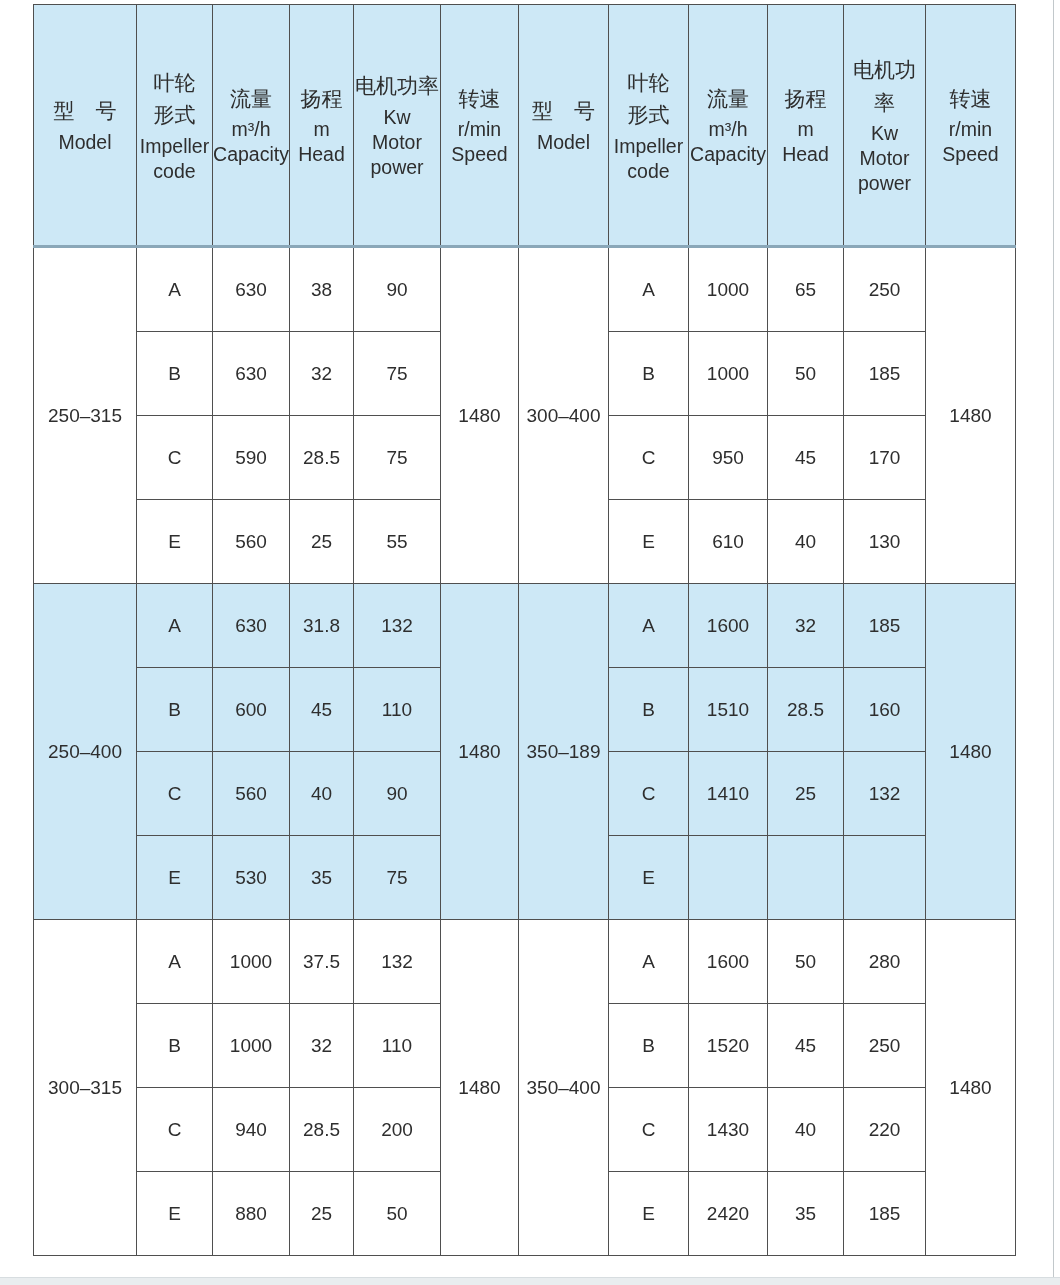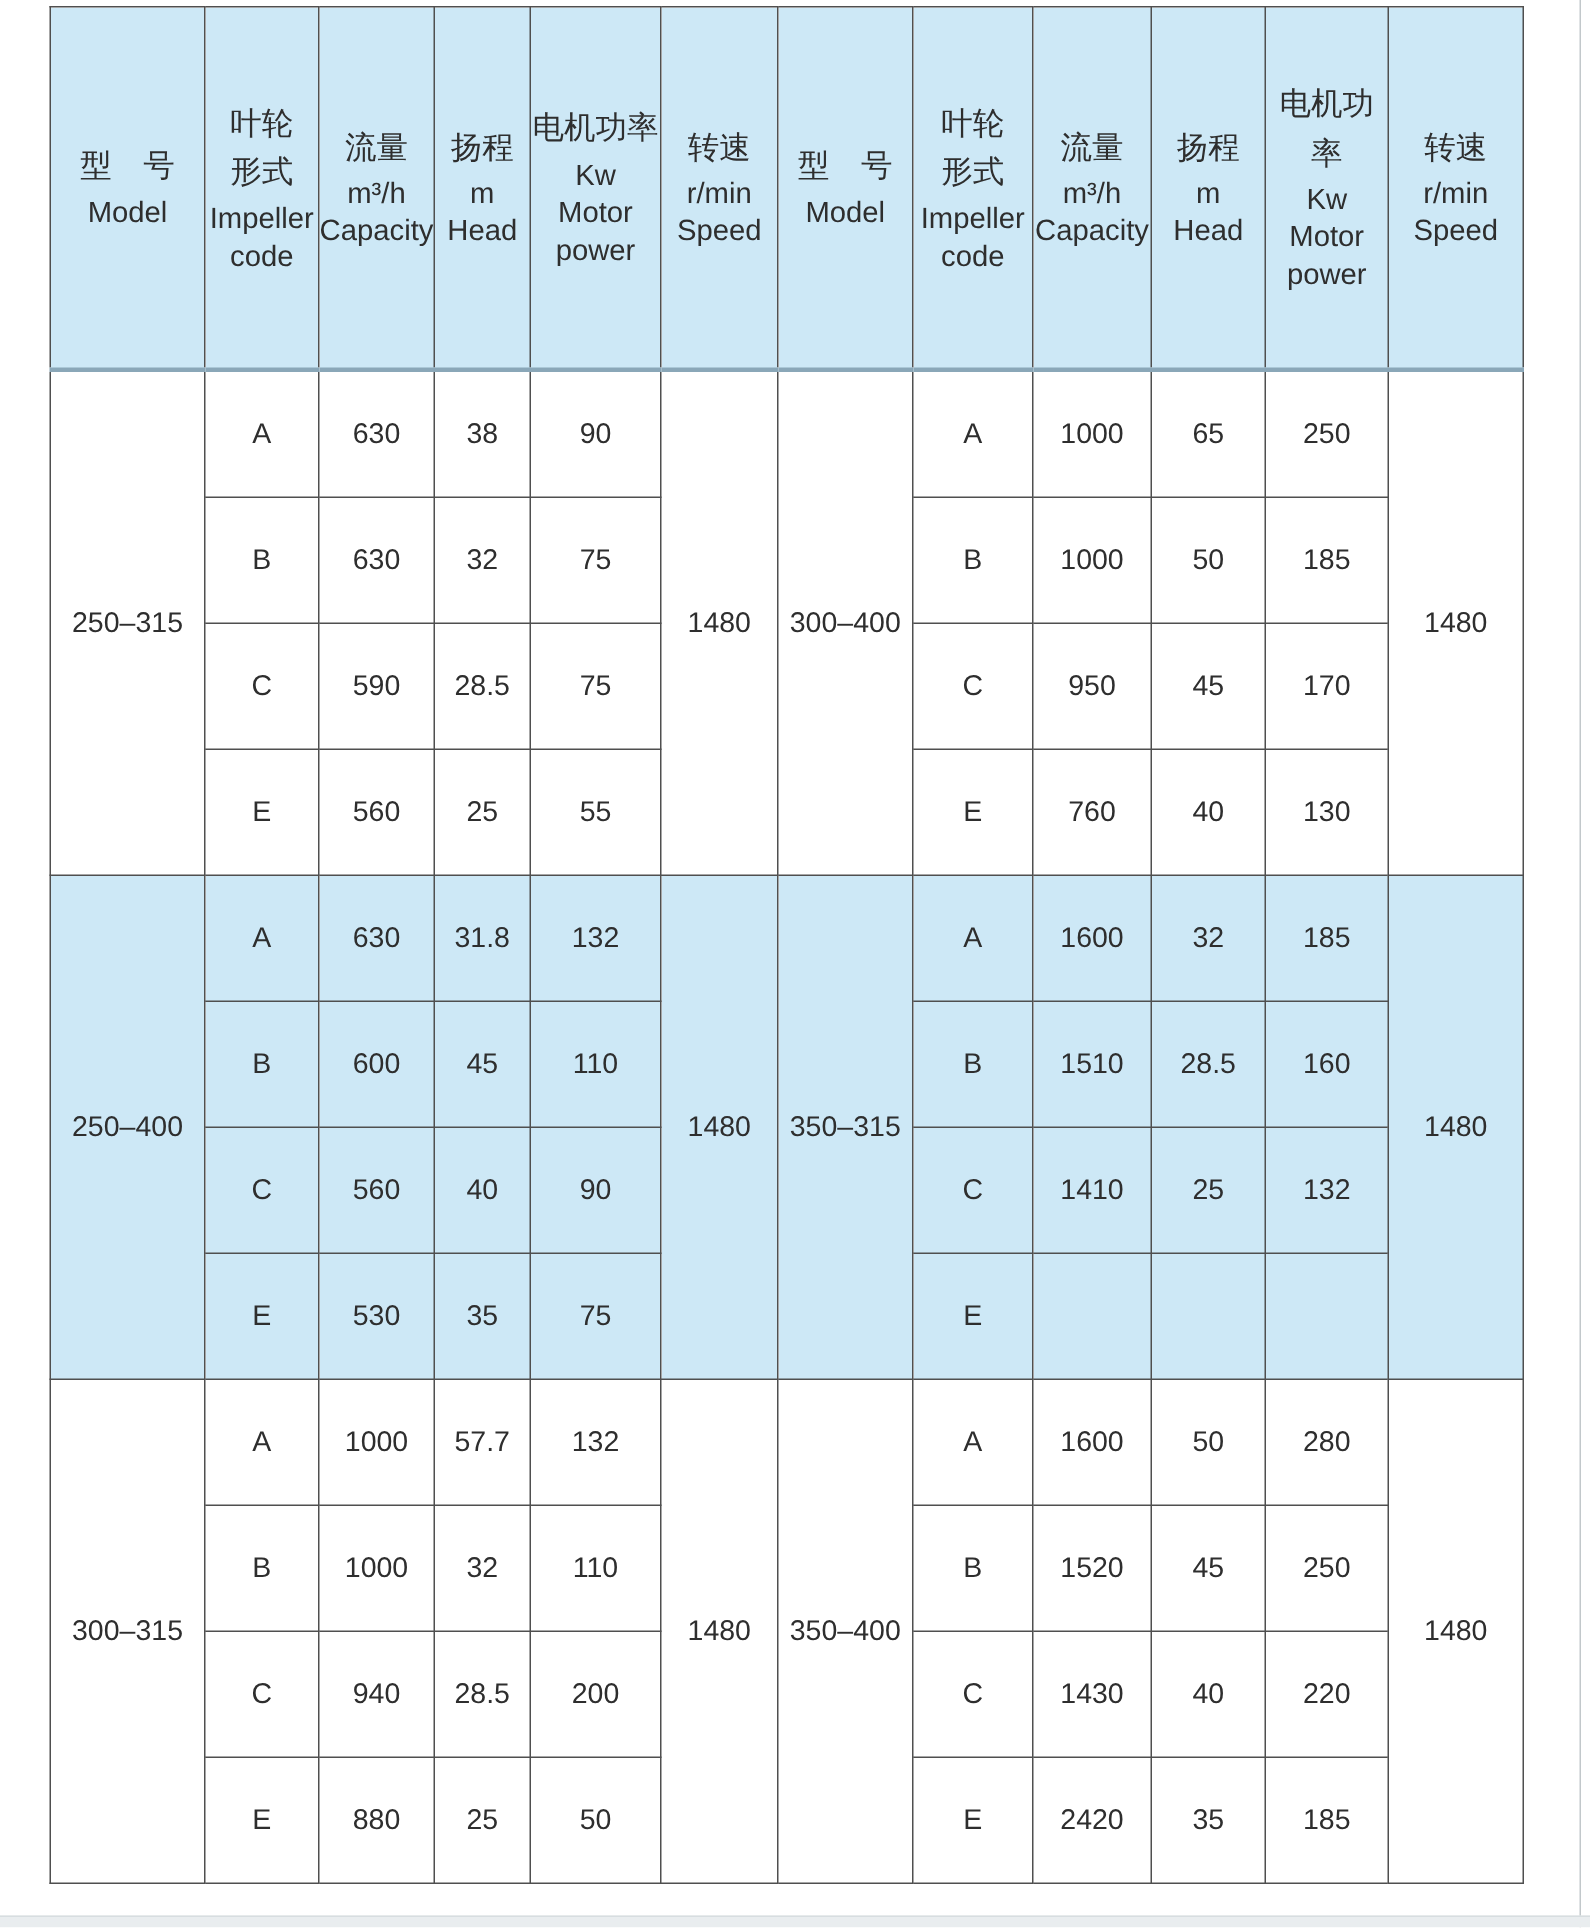--- a/index.html
+++ b/index.html
@@ -175,33 +175,33 @@
         <td>950</td>
         <td>45</td>
         <td>170</td>
       </tr>
       <tr>
         <td>E</td>
         <td>560</td>
         <td>25</td>
         <td>55</td>
         <td>E</td>
-        <td>760</td>
+        <td>610</td>
         <td>40</td>
         <td>130</td>
       </tr>
 
       <tr class="hl">
         <td rowspan="4">250–400</td>
         <td>A</td>
         <td>630</td>
         <td>31.8</td>
         <td>132</td>
         <td rowspan="4">1480</td>
-        <td rowspan="4">350–315</td>
+        <td rowspan="4">350–189</td>
         <td>A</td>
         <td>1600</td>
         <td>32</td>
         <td>185</td>
         <td rowspan="4">1480</td>
       </tr>
       <tr class="hl">
         <td>B</td>
         <td>600</td>
         <td>45</td>
@@ -229,21 +229,21 @@
         <td>E</td>
         <td></td>
         <td></td>
         <td></td>
       </tr>
 
       <tr>
         <td rowspan="4">300–315</td>
         <td>A</td>
         <td>1000</td>
-        <td>57.7</td>
+        <td>37.5</td>
         <td>132</td>
         <td rowspan="4">1480</td>
         <td rowspan="4">350–400</td>
         <td>A</td>
         <td>1600</td>
         <td>50</td>
         <td>280</td>
         <td rowspan="4">1480</td>
       </tr>
       <tr>

